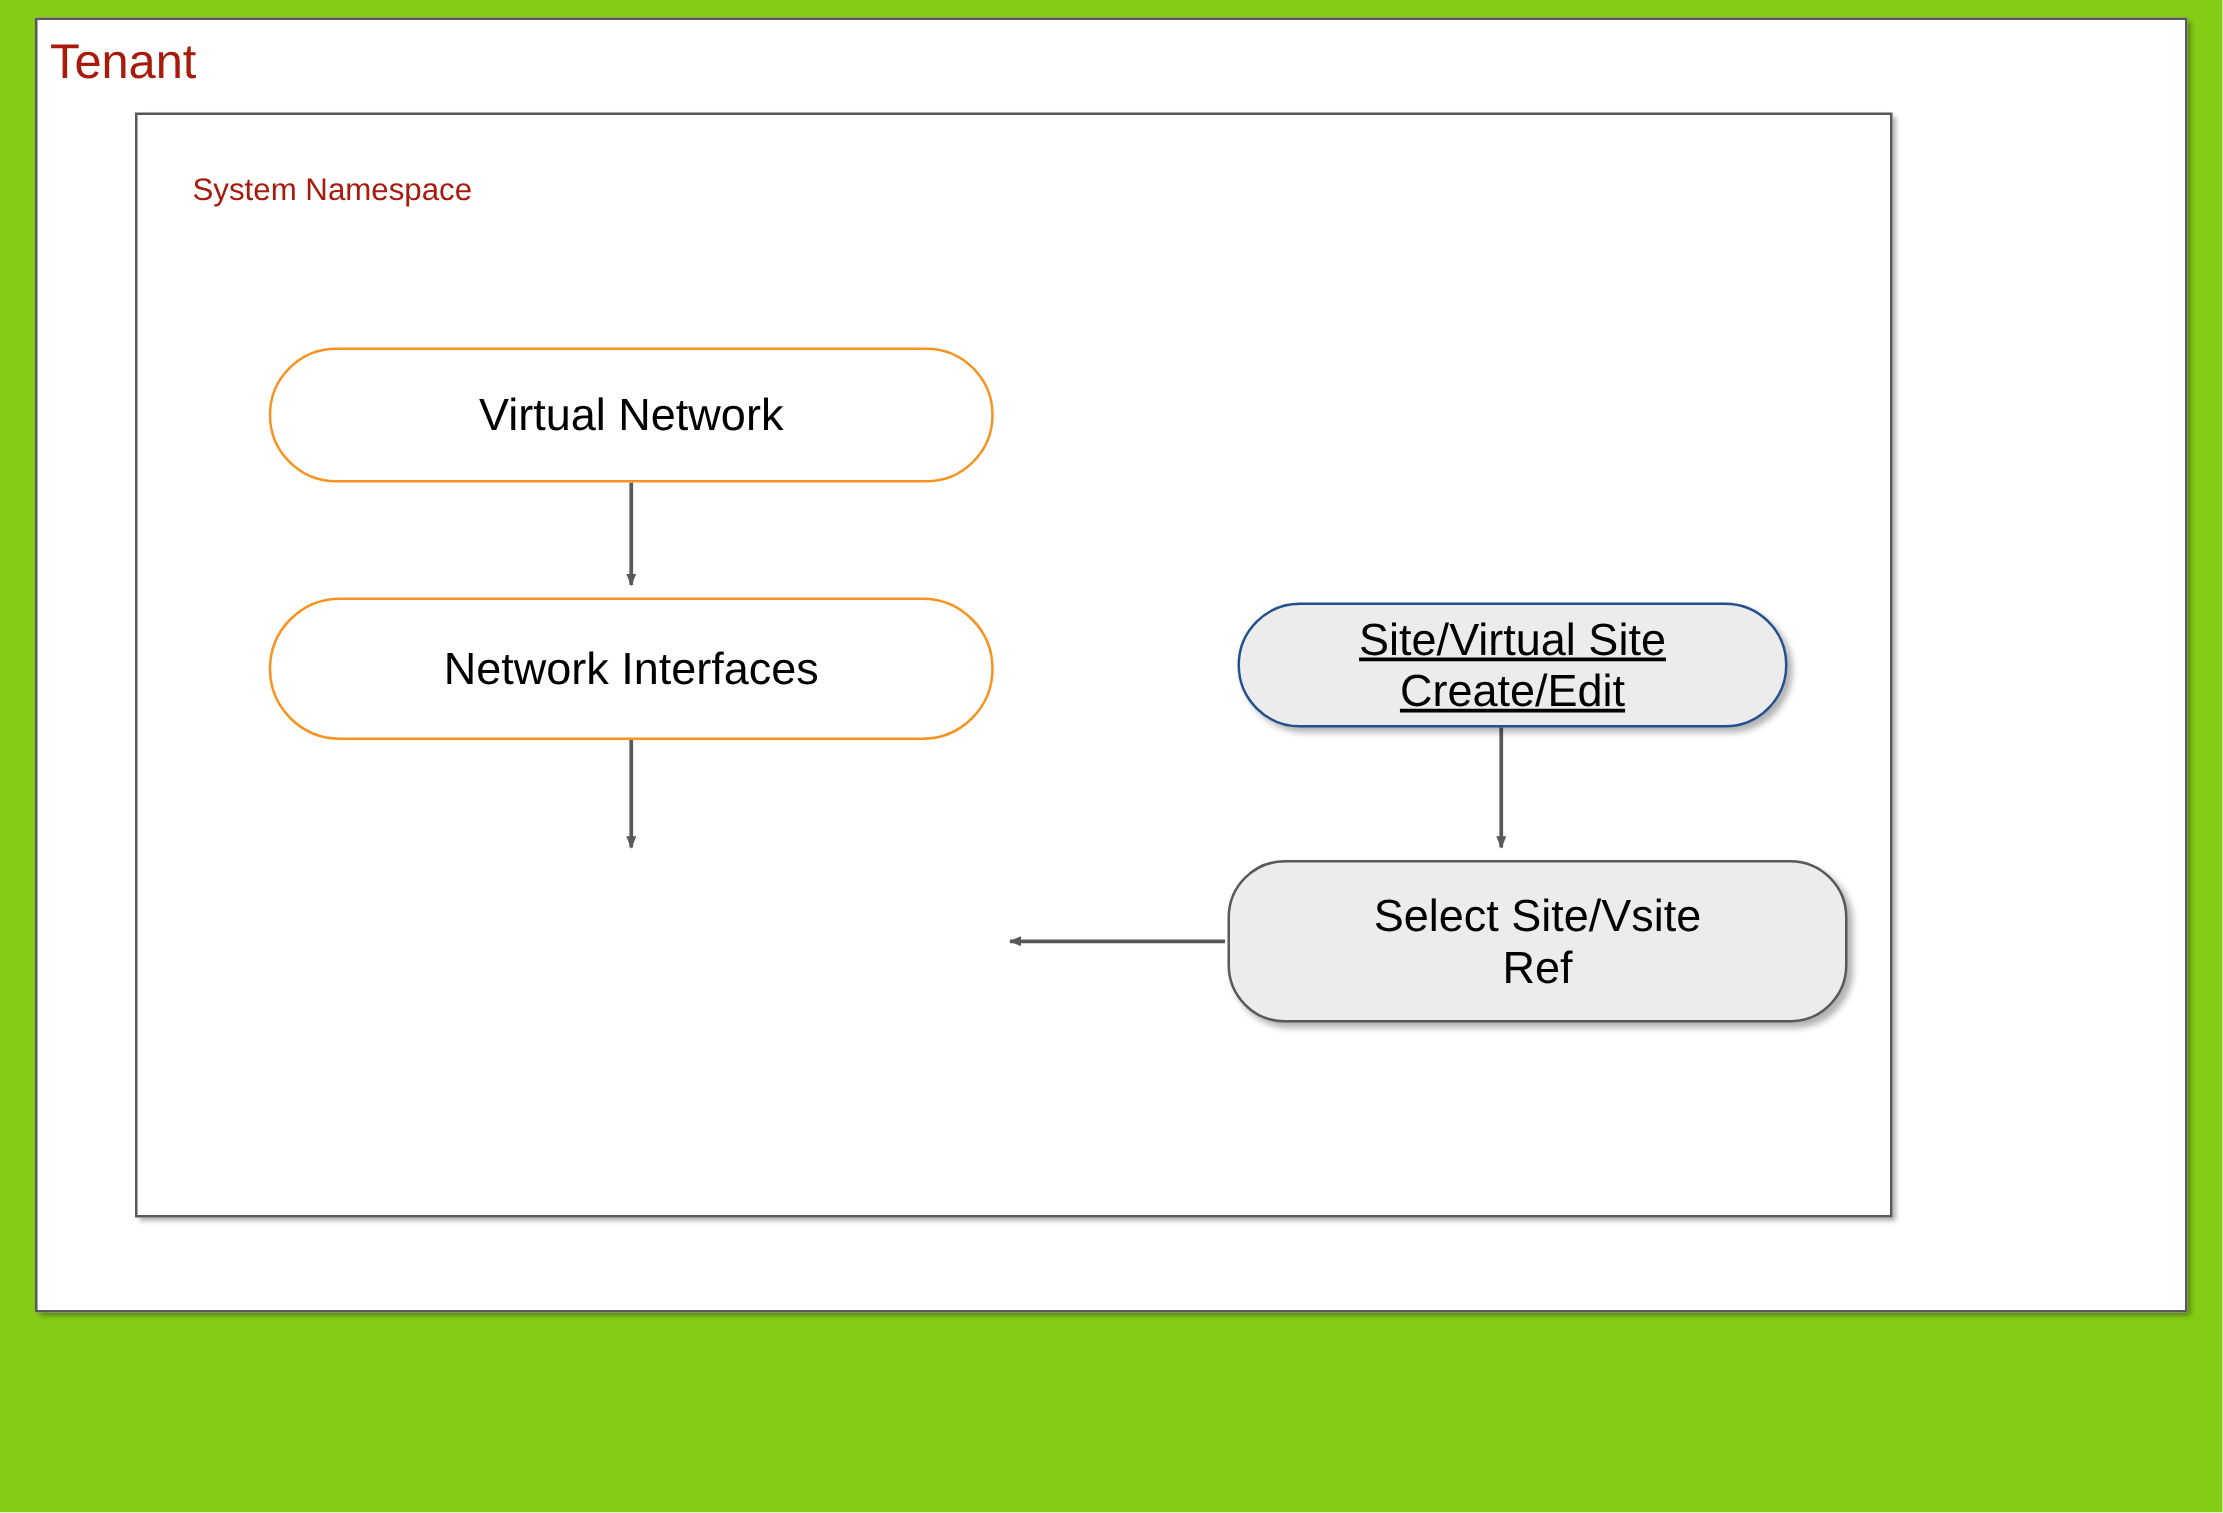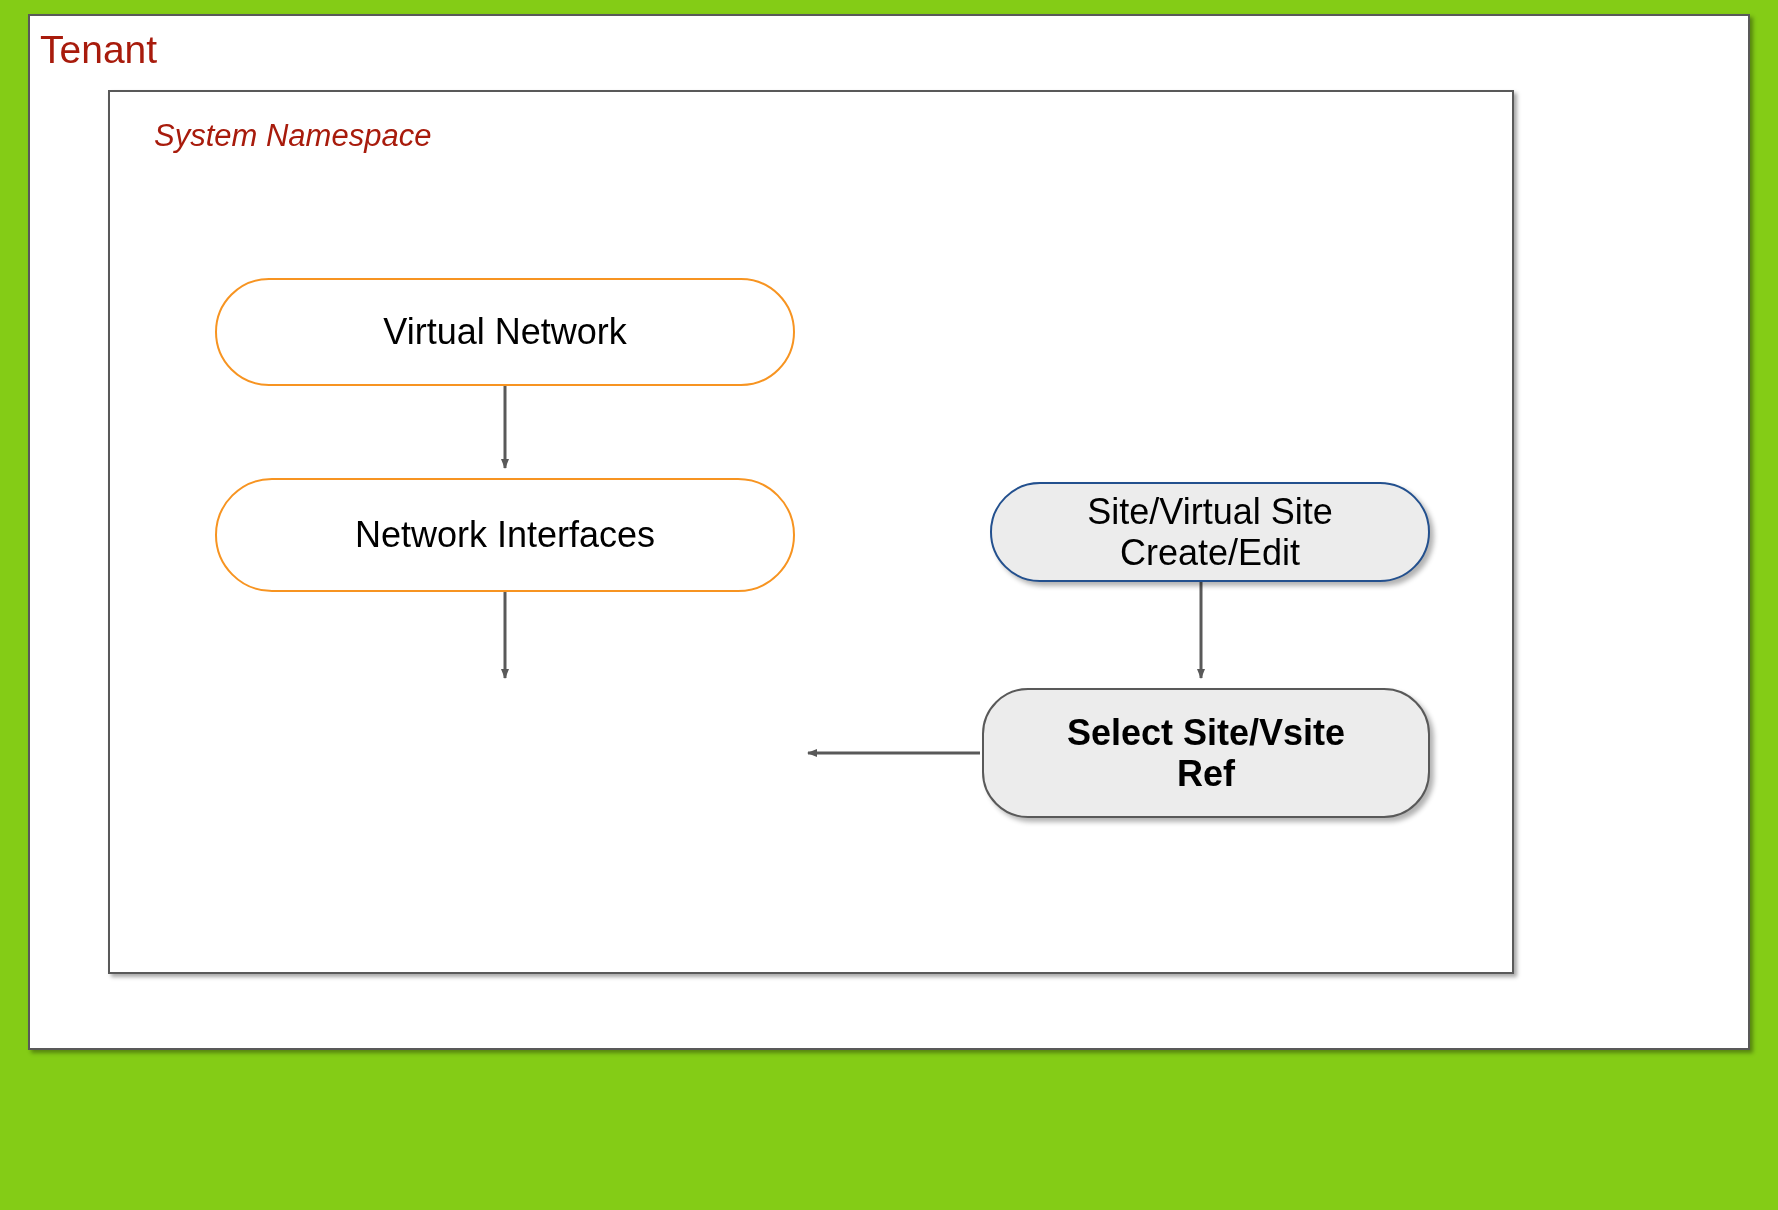--- a/index.html
+++ b/index.html
@@ -45,23 +45,22 @@
     white-space: nowrap;
     line-height: 1;
   }
   #tenant-label {
     left: 40px;
     top: 30px;
     font-size: 39px;
   }
   #namespace-label {
     left: 154px;
-    top: 120px;
-    font-size: 31px;
-    font-style: italic;
+    top: 140px;
+    font-size: 25px;
   }
 
   
   .node {
     position: absolute;
     box-sizing: border-box;
     display: flex;
     align-items: center;
     justify-content: center;
     text-align: center;
@@ -74,34 +73,35 @@
     border: 2px solid #F79421;
     border-radius: 70px;
     font-size: 36px;
   }
   .node-blue {
     background: #ECECEC;
     border: 2px solid #23508E;
     border-radius: 60px;
     font-size: 36px;
     box-shadow: 4px 4px 5px rgba(0,0,0,0.3);
+    text-decoration: underline;
   }
   .node-gray {
     background: #ECECEC;
     border: 2px solid #595959;
     border-radius: 46px;
     font-size: 36px;
     box-shadow: 4px 4px 5px rgba(0,0,0,0.3);
   }
 
   #node-virtual-network { left: 215px; top: 278px;  width: 580px; height: 108px; }
   #node-network-interfaces { left: 215px; top: 478px;  width: 580px; height: 114px; }
   #node-bgp { left: 215px; top: 688px;  width: 580px; height: 138px; }
   #node-site-create-edit { left: 990px; top: 482px;  width: 440px; height: 100px; }
-  #node-select-site-ref { left: 982px; top: 688px;  width: 448px; height: 130px; font-weight: bold; }
+  #node-select-site-ref { left: 982px; top: 688px;  width: 496px; height: 130px; }
 
   
   #edges {
     position: absolute;
     left: 0;
     top: 0;
     width: 1778px;
     height: 1210px;
     pointer-events: none;
   }

